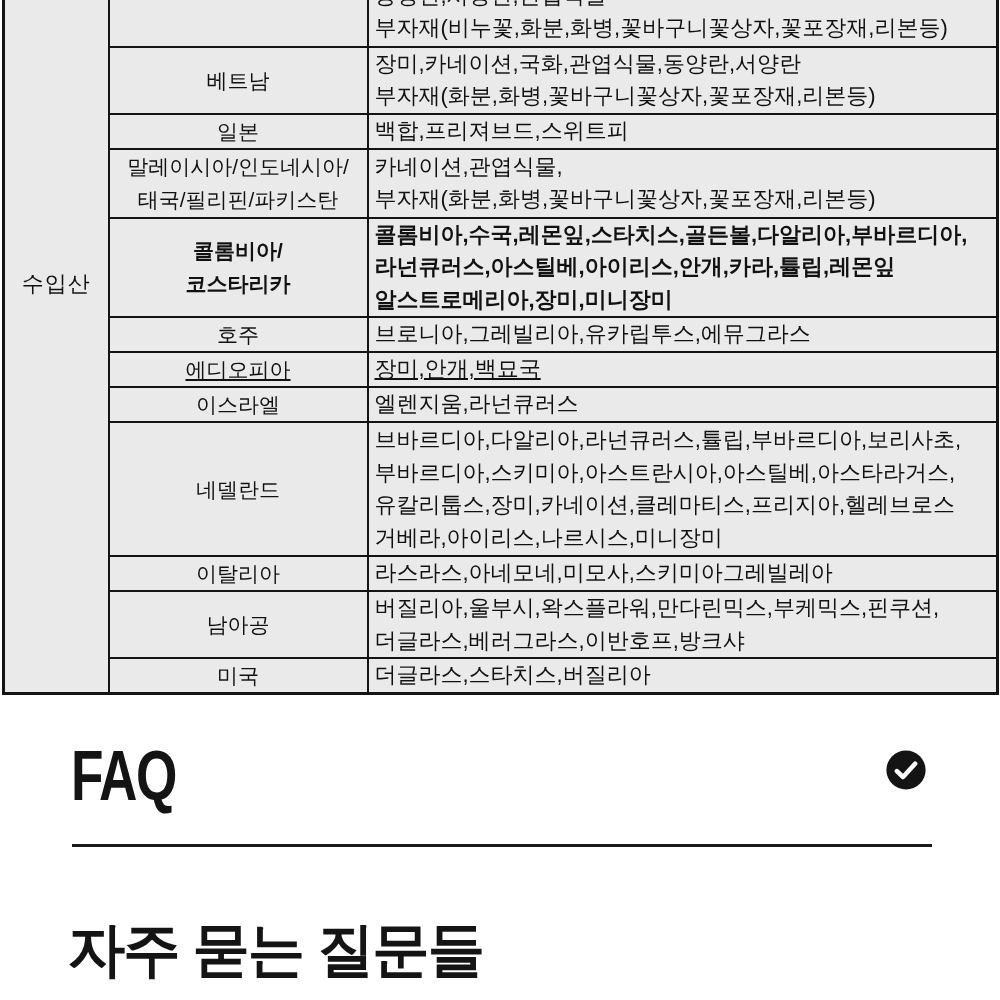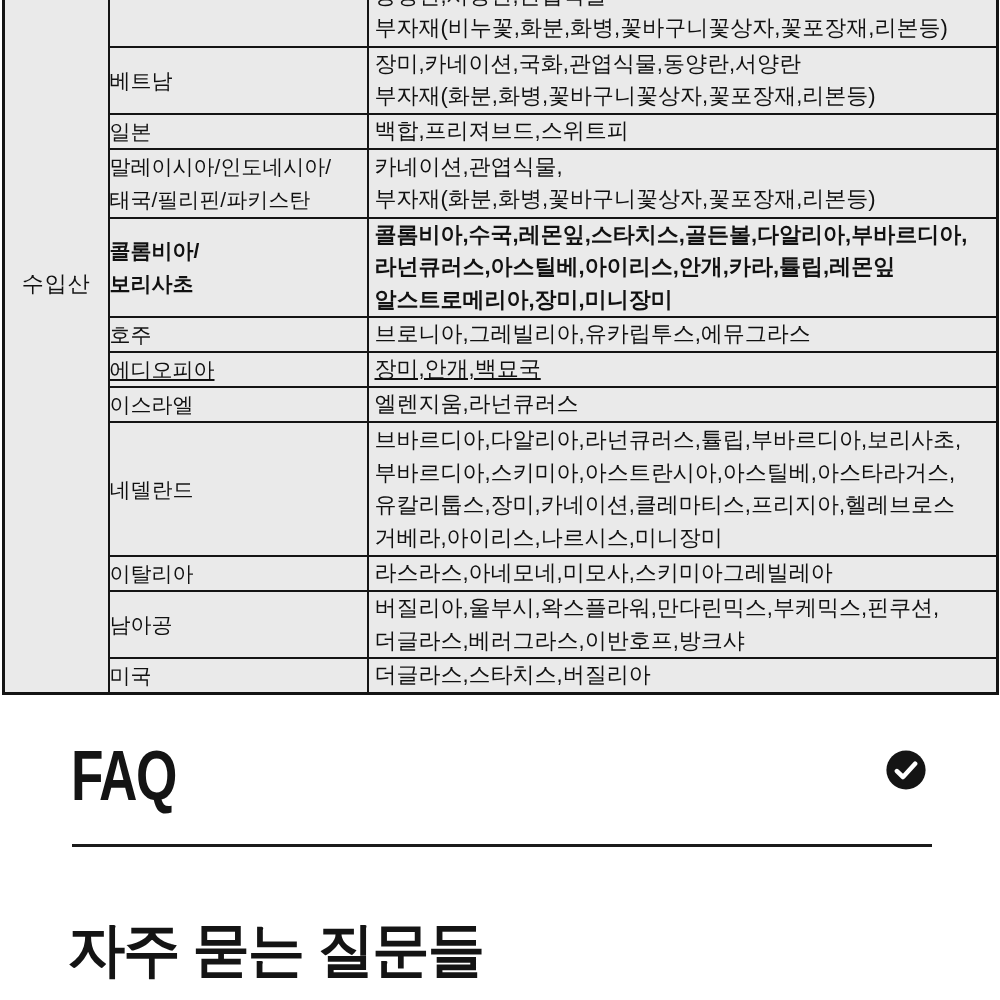--- a/index.html
+++ b/index.html
@@ -9,21 +9,21 @@
   .stage { position: absolute; inset: 0; width: 1000px; height: 1000px; overflow: hidden; }
 
   
   .table-wrap { position: absolute; left: 2px; top: -65px; width: 996px; }
   table.import { border-collapse: collapse; table-layout: fixed; width: 994px;
                  border: 3px solid #141414; background: #eaeaea; }
   table.import td { border: 2px solid #141414; background: #eaeaea; vertical-align: middle;
                     overflow: hidden; }
   td.colhead { width: 105px; text-align: center; font-size: 22px; letter-spacing: 1px; }
   td.colhead .colhead-label { position: relative; top: -31px; display: inline-block; }
-  td.country { width: 259px; text-align: left; font-size: 21px; line-height: 33px; }
+  td.country { width: 259px; text-align: center; font-size: 21px; line-height: 33px; }
   td.country div { white-space: nowrap; }
   td.items { width: 630px; padding-left: 6px; font-size: 22px; line-height: 32.5px; text-align: left; }
   td.items div { white-space: nowrap; }
   tr.cliptop td.items { vertical-align: bottom; }
   tr.cliptop td.items .lines { padding-bottom: 1px; }
 
   
   .faq-title { position: absolute; left: 71px; top: 741px; font-size: 70px; font-weight: 800;
                letter-spacing: -2px; color: #141414; line-height: 1;
                transform: scaleX(0.76); transform-origin: left top; }
@@ -85,21 +85,21 @@
             <td class="items">
               <div class="lines">
                 <div>카네이션,관엽식물,</div>
                 <div>부자재(화분,화병,꽃바구니꽃상자,꽃포장재,리본등)</div>
               </div>
             </td>
           </tr>
           <tr style="height: 96px; font-weight: bold;">
             <td class="country">
               <div>콜롬비아/</div>
-              <div>보리사초</div>
+              <div>코스타리카</div>
             </td>
             <td class="items">
               <div class="lines">
                 <div>콜롬비아,수국,레몬잎,스타치스,골든볼,다알리아,부바르디아,</div>
                 <div>라넌큐러스,아스틸베,아이리스,안개,카라,튤립,레몬잎</div>
                 <div>알스트로메리아,장미,미니장미</div>
               </div>
             </td>
           </tr>
           <tr style="height: 33px;">

